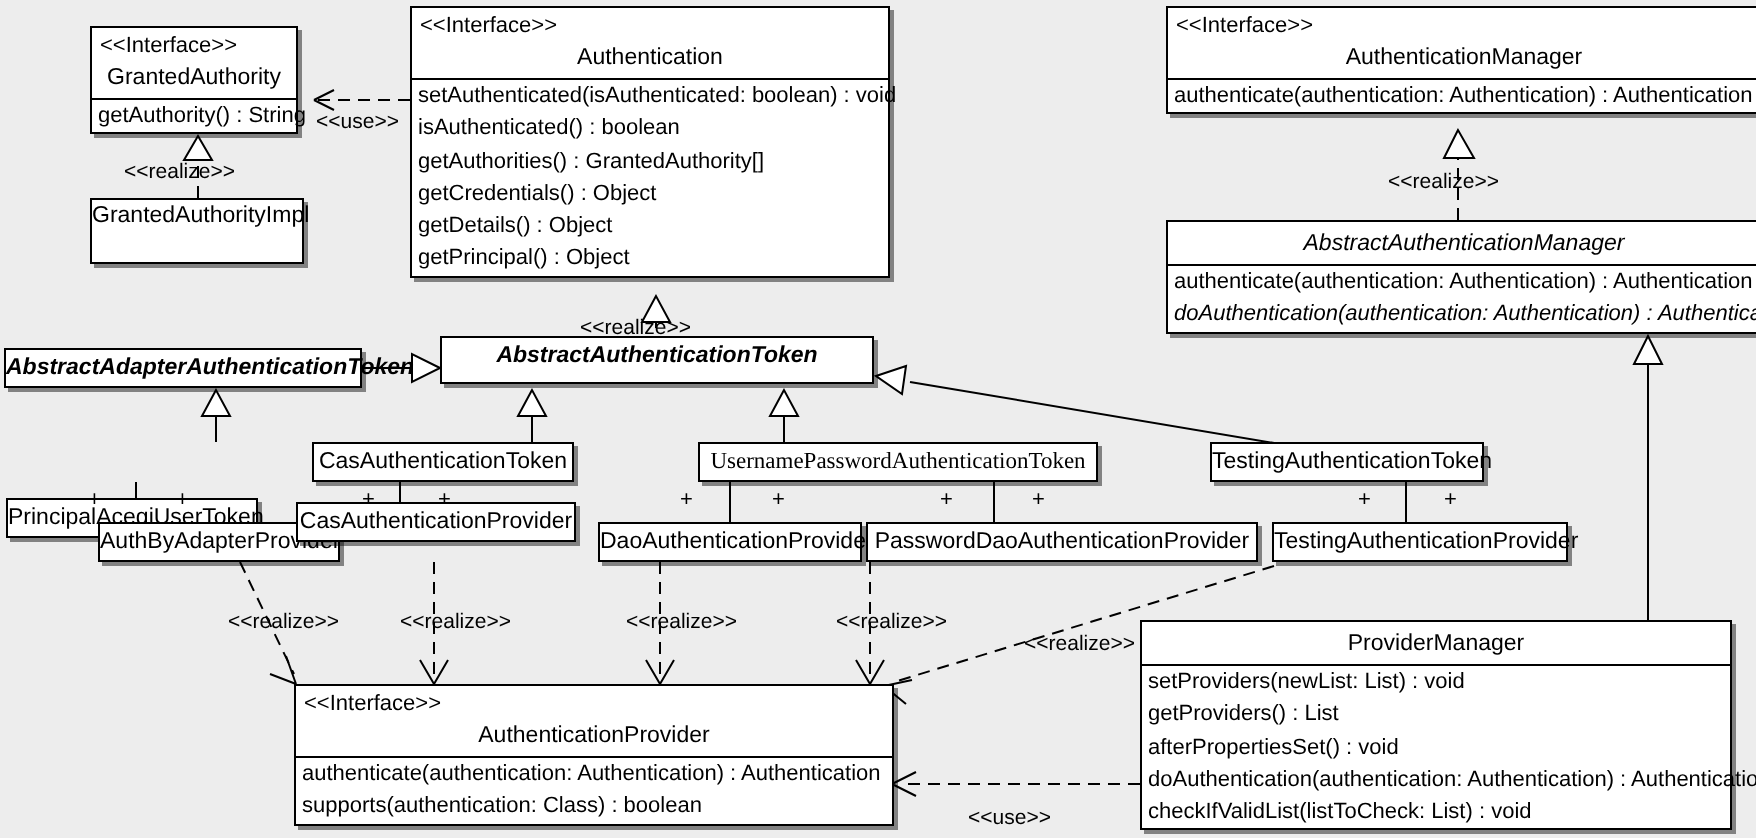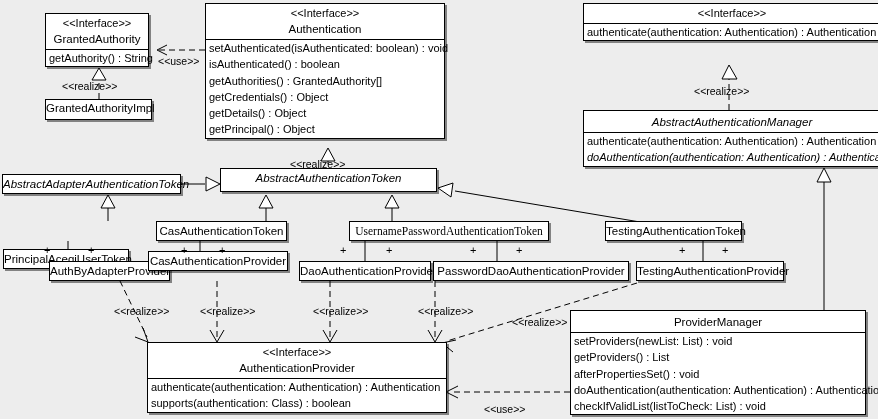--- a/index.html
+++ b/index.html
@@ -27,21 +27,21 @@
   }
   .uml-head {
     padding: 2px 4px 2px 4px;
     text-align: center;
   }
   .uml-stereo {
     display: block;
     font-size: 11px;
     line-height: 15px;
     color: #000;
-    text-align: center;
+    text-align: left;
     white-space: nowrap;
   }
   .uml-name {
     display: block;
     font-size: 11.5px;
     line-height: 16px;
     color: #000;
     text-align: center;
     white-space: nowrap;
   }
@@ -72,21 +72,21 @@
     border: 1px solid #000000;
     box-sizing: border-box;
     box-shadow: 2px 2px 0 rgba(0,0,0,0.45);
     text-align: center;
     white-space: nowrap;
     font-size: 11.5px;
     line-height: 17px;
     color: #000;
     z-index: 5;
   }
-  .uml-simple.italic { font-style: italic; }
+  .uml-simple.italic { font-style: italic; font-weight: bold; }
 
   
   svg.links {
     position: absolute;
     left: 0; top: 0;
     width: 878px;
     height: 419px;
     z-index: 2;
     overflow: visible;
   }
@@ -210,21 +210,21 @@
     <div class="uml-head">
       <span class="uml-stereo">&lt;&lt;Interface&gt;&gt;</span>
       <span class="uml-name">GrantedAuthority</span>
     </div>
     <div class="uml-sep"></div>
     <div class="uml-ops">
       <span class="uml-op">getAuthority() : String</span>
     </div>
   </div>
 
-  <div class="uml-simple" style="left:45px; top:99px; width:107px; height:21px;">
+  <div class="uml-simple" style="left:45px; top:99px; width:107px; height:33px;">
     <span>GrantedAuthorityImpl</span>
   </div>
 
   <div class="uml-box" style="left:205px; top:3px; width:240px;">
     <div class="uml-head">
       <span class="uml-stereo">&lt;&lt;Interface&gt;&gt;</span>
       <span class="uml-name">Authentication</span>
     </div>
     <div class="uml-sep"></div>
     <div class="uml-ops">
@@ -233,20 +233,21 @@
       <span class="uml-op">getAuthorities() : GrantedAuthority[]</span>
       <span class="uml-op">getCredentials() : Object</span>
       <span class="uml-op">getDetails() : Object</span>
       <span class="uml-op">getPrincipal() : Object</span>
     </div>
   </div>
 
   <div class="uml-box" style="left:583px; top:3px; width:298px;">
     <div class="uml-head">
       <span class="uml-stereo">&lt;&lt;Interface&gt;&gt;</span>
+      <span class="uml-name">AuthenticationManager</span>
     </div>
     <div class="uml-sep"></div>
     <div class="uml-ops">
       <span class="uml-op">authenticate(authentication: Authentication) : Authentication</span>
     </div>
   </div>
 
   <div class="uml-box" style="left:583px; top:110px; width:298px;">
     <div class="uml-head" style="padding-top:3px;padding-bottom:2px;">
       <span class="uml-name italic">AbstractAuthenticationManager</span>

